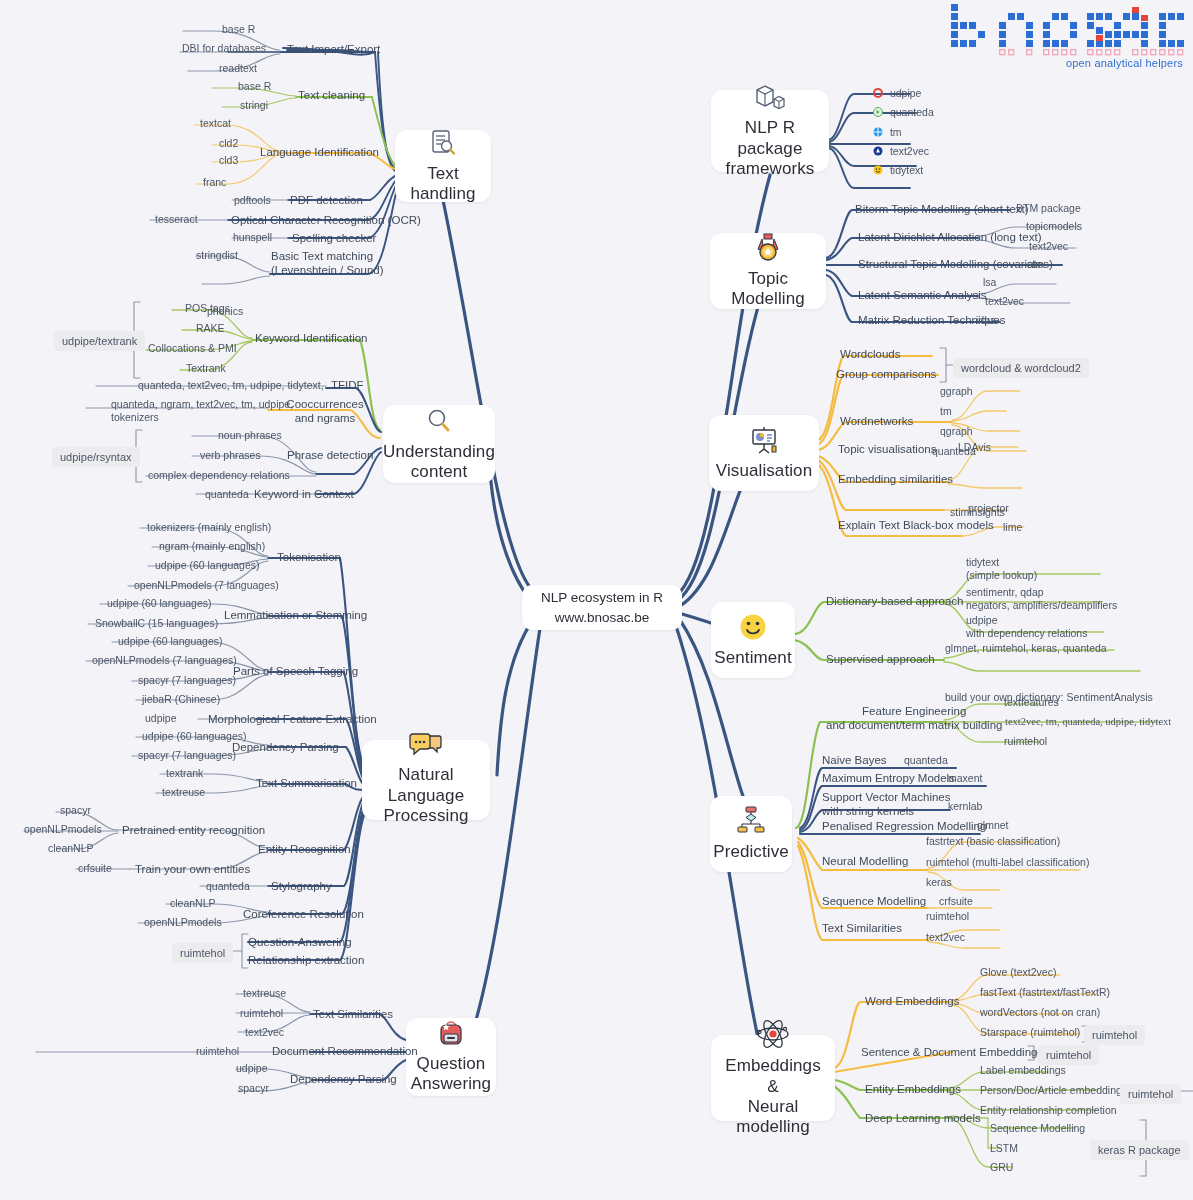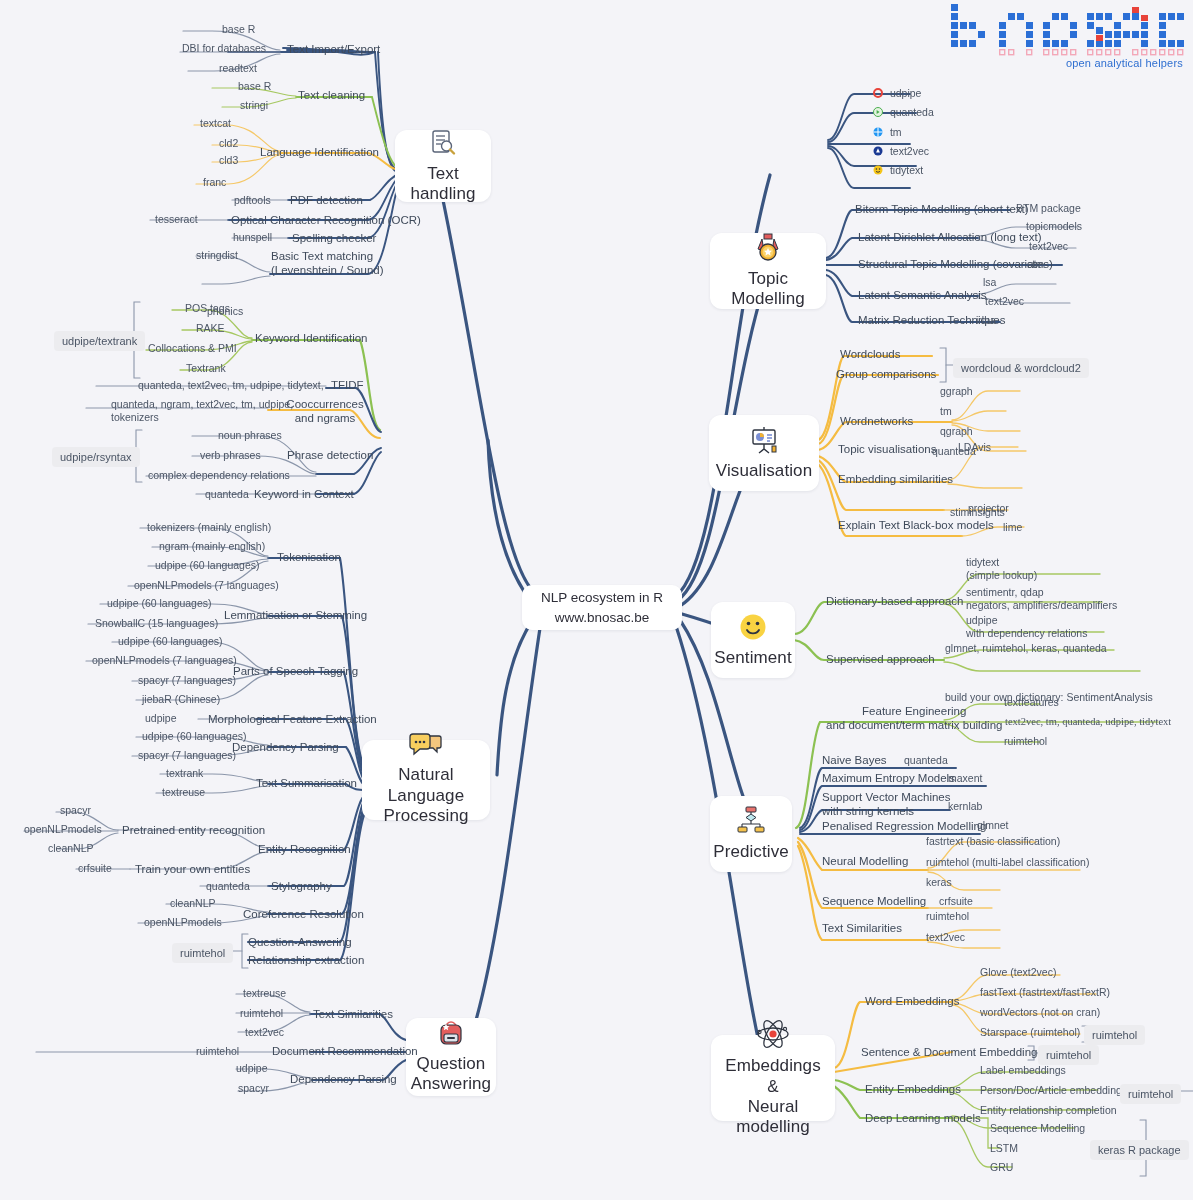--- a/index.html
+++ b/index.html
@@ -440,20 +440,30 @@
           <line x1="8" y1="8" x2="17" y2="8" stroke="#5a6478" stroke-width="1.3"></line>
           <line x1="8" y1="12" x2="17" y2="12" stroke="#5a6478" stroke-width="1.3"></line>
           <line x1="8" y1="16" x2="13" y2="16" stroke="#5a6478" stroke-width="1.3"></line>
           <circle cx="18.5" cy="18" r="5" fill="#fff" stroke="#5a6478" stroke-width="1.4"></circle>
           <line x1="22" y1="21.5" x2="26" y2="25.5" stroke="#c8a13c" stroke-width="2.4" stroke-linecap="round"></line>
         </svg>
     </span>
     <span class="ttl">Text handling</span>
   </div>
 
+  <div class="node" style="left:383px;top:405px;width:112px;height:78px;">
+    <span class="ico">
+      <svg width="30" height="30" viewBox="0 0 30 30">
+          <circle cx="13" cy="12" r="7.5" fill="#fff" stroke="#5a6478" stroke-width="1.6"></circle>
+          <line x1="18.5" y1="18" x2="24" y2="24" stroke="#e0aa3e" stroke-width="3" stroke-linecap="round"></line>
+        </svg>
+    </span>
+    <span class="ttl">Understanding</span>
+    <span class="ttl">content</span>
+  </div>
 
   <div class="node" style="left:362px;top:740px;width:128px;height:80px;">
     <span class="ico">
       <svg width="34" height="26" viewBox="0 0 34 26">
           <path d="M20 3h10a2 2 0 0 1 2 2v8a2 2 0 0 1-2 2h-2v4l-4-4h-4a2 2 0 0 1-2-2V5a2 2 0 0 1 2-2z" fill="#f5c77e" stroke="#2e3440" stroke-width="1.3"></path>
           <path d="M4 1h14a3 3 0 0 1 3 3v9a3 3 0 0 1-3 3h-7l-6 5v-5H4a3 3 0 0 1-3-3V4a3 3 0 0 1 3-3z" fill="#f8ce5e" stroke="#2e3440" stroke-width="1.3"></path>
           <circle cx="7" cy="9" r="1.3" fill="#2e3440"></circle>
           <circle cx="11" cy="9" r="1.3" fill="#2e3440"></circle>
           <circle cx="15" cy="9" r="1.3" fill="#2e3440"></circle>
         </svg>
@@ -469,20 +479,34 @@
           <rect x="4" y="5" width="20" height="19" rx="5" fill="#e35d5d" stroke="#2e3440" stroke-width="1.2"></rect>
           <path d="M9 3.5 10 6l2.5.2-1.9 1.6.6 2.5L9 9l-2.2 1.3.6-2.5L5.5 6.2 8 6z" fill="#fff"></path>
           <rect x="7" y="14" width="14" height="8" rx="2" fill="#dfe3ea" stroke="#2e3440" stroke-width="1.1"></rect>
           <rect x="10" y="17" width="8" height="2" rx="1" fill="#2e3440"></rect>
         </svg>
     </span>
     <span class="ttl">Question</span>
     <span class="ttl">Answering</span>
   </div>
 
+  <div class="node" style="left:711px;top:90px;width:118px;height:82px;">
+    <span class="ico">
+      <svg width="34" height="30" viewBox="0 0 34 30">
+          <path d="M4 8l8-4 8 4v12l-8 4-8-4z" fill="#fff" stroke="#5a6478" stroke-width="1.4"></path>
+          <path d="M4 8l8 4 8-4" fill="none" stroke="#5a6478" stroke-width="1.2"></path>
+          <path d="M12 12v12" stroke="#5a6478" stroke-width="1.2"></path>
+          <path d="M21 17l5-2.5L31 17v7l-5 2.5L21 24z" fill="#fff" stroke="#5a6478" stroke-width="1.3"></path>
+          <path d="M21 17l5 2.5 5-2.5" fill="none" stroke="#5a6478" stroke-width="1.1"></path>
+          <path d="M26 19.5v7" stroke="#5a6478" stroke-width="1.1"></path>
+        </svg>
+    </span>
+    <span class="ttl">NLP R package</span>
+    <span class="ttl">frameworks</span>
+  </div>
 
   <div class="node" style="left:710px;top:233px;width:116px;height:76px;">
     <span class="ico">
       <svg width="28" height="30" viewBox="0 0 28 30">
           <rect x="10" y="1" width="8" height="5" fill="#e35d5d" stroke="#2e3440" stroke-width="1"></rect>
           <path d="M8 6l-4 10 6 2z" fill="#e35d5d" stroke="#2e3440" stroke-width="1"></path>
           <path d="M20 6l4 10-6 2z" fill="#e35d5d" stroke="#2e3440" stroke-width="1"></path>
           <circle cx="14" cy="19" r="8" fill="#f2b233" stroke="#2e3440" stroke-width="1.3"></circle>
           <circle cx="14" cy="19" r="5.5" fill="#fbd36b"></circle>
           <path d="M14 15l1.2 2.5 2.8.3-2 1.9.5 2.8-2.5-1.4-2.5 1.4.5-2.8-2-1.9 2.8-.3z" fill="#fff"></path>

